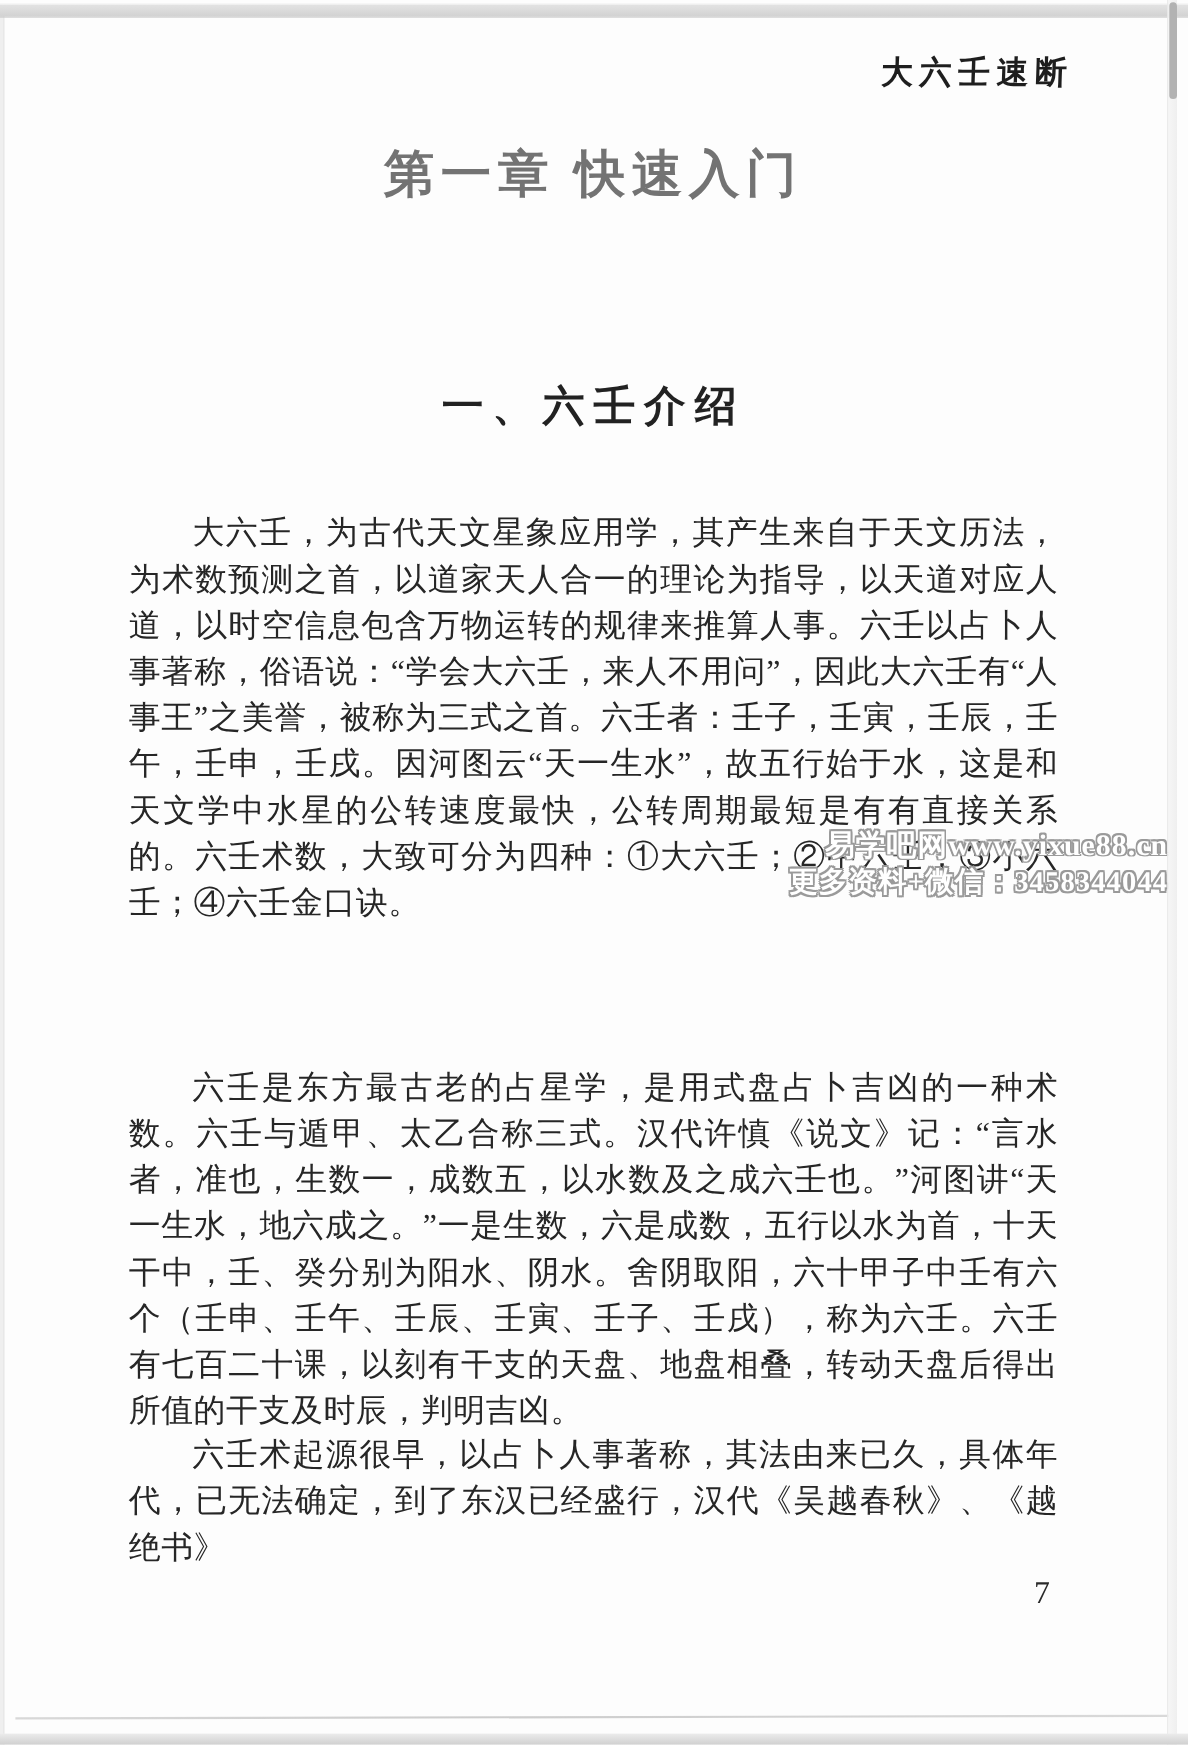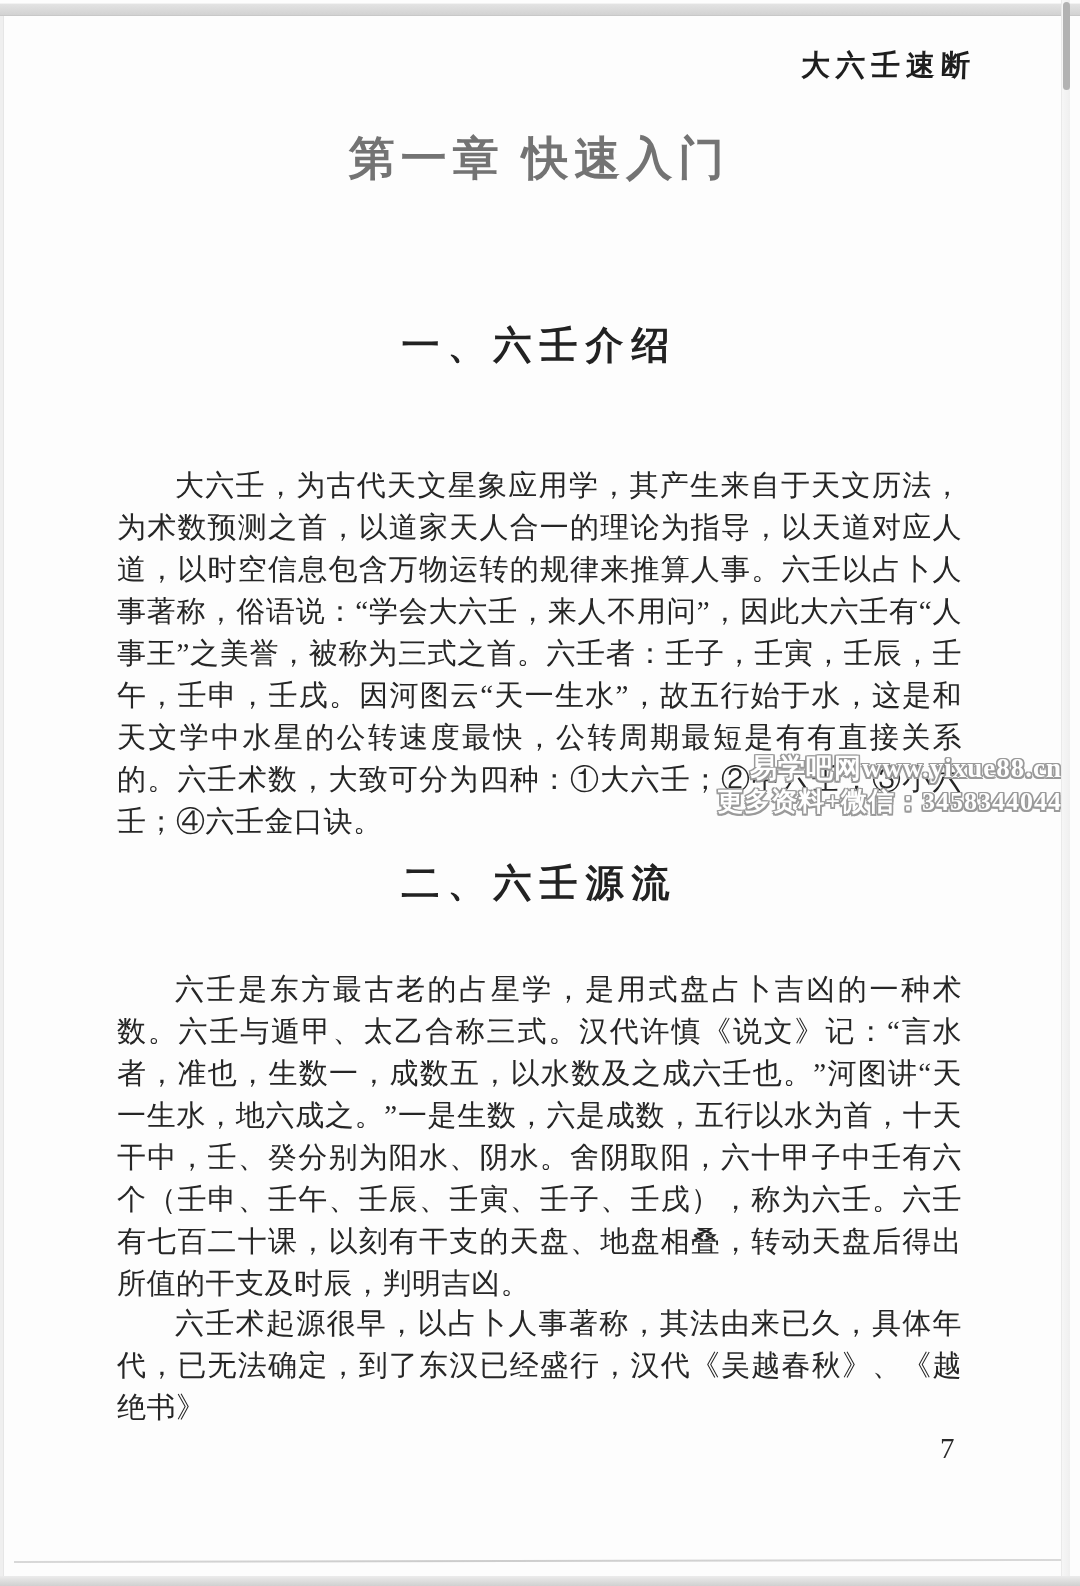--- a/index.html
+++ b/index.html
@@ -48,21 +48,21 @@
   .chapter-title{
     position:absolute;top:128px;left:117px;width:845px;
     text-align:center;font-size:46px;font-weight:700;color:#737373;
     letter-spacing:6px;
   }
   .section-title{
     position:absolute;left:117px;width:845px;
     text-align:center;font-size:38px;font-weight:700;color:#222;
     letter-spacing:8px;
   }
-  #sec1-title{top:320px;text-align:center;}
+  #sec1-title{top:344px;text-align:center;}
   #sec2-title{top:858px;}
   .para{
     position:absolute;left:117px;width:845px;
     font-size:29px;line-height:42px;color:#262626;
     text-align:justify;text-indent:2em;letter-spacing:0.5px;
   }
   #para1{top:464px;}
   #para2{top:968px;}
   #para3{top:1302px;}
 
@@ -93,21 +93,20 @@
   <div class="left-edge"></div>
 
   <div class="running-head">大六壬速断</div>
 
   <div class="chapter-title">第一章 快速入门</div>
 
   <div class="section-title" id="sec1-title">一、六壬介绍</div>
 
   <div class="para" id="para1">大六壬，为古代天文星象应用学，其产生来自于天文历法，为术数预测之首，以道家天人合一的理论为指导，以天道对应人道，以时空信息包含万物运转的规律来推算人事。六壬以占卜人事著称，俗语说：“学会大六壬，来人不用问”，因此大六壬有“人事王”之美誉，被称为三式之首。六壬者：壬子，壬寅，壬辰，壬午，壬申，壬戌。因河图云“天一生水”，故五行始于水，这是和天文学中水星的公转速度最快，公转周期最短是有有直接关系的。六壬术数，大致可分为四种：①大六壬；②中六壬；③小六壬；④六壬金口诀。</div>
 
-  <div class="section-title" id="sec2-title">二、六壬源流</div>
 
   <div class="para" id="para3">六壬术起源很早，以占卜人事著称，其法由来已久，具体年代，已无法确定，到了东汉已经盛行，汉代《吴越春秋》、《越绝书》</div>
 
   <div class="para" id="para2">六壬是东方最古老的占星学，是用式盘占卜吉凶的一种术数。六壬与遁甲、太乙合称三式。汉代许慎《说文》记：“言水者，准也，生数一，成数五，以水数及之成六壬也。”河图讲“天一生水，地六成之。”一是生数，六是成数，五行以水为首，十天干中，壬、癸分别为阳水、阴水。舍阴取阳，六十甲子中壬有六个（壬申、壬午、壬辰、壬寅、壬子、壬戌），称为六壬。六壬有七百二十课，以刻有干支的天盘、地盘相叠，转动天盘后得出所值的干支及时辰，判明吉凶。</div>
 
   <div class="watermark">
     <div class="wm-line1">易学吧网www.yixue88.cn</div>
     <div class="wm-line2">更多资料+微信：3458344044</div>
   </div>
 

